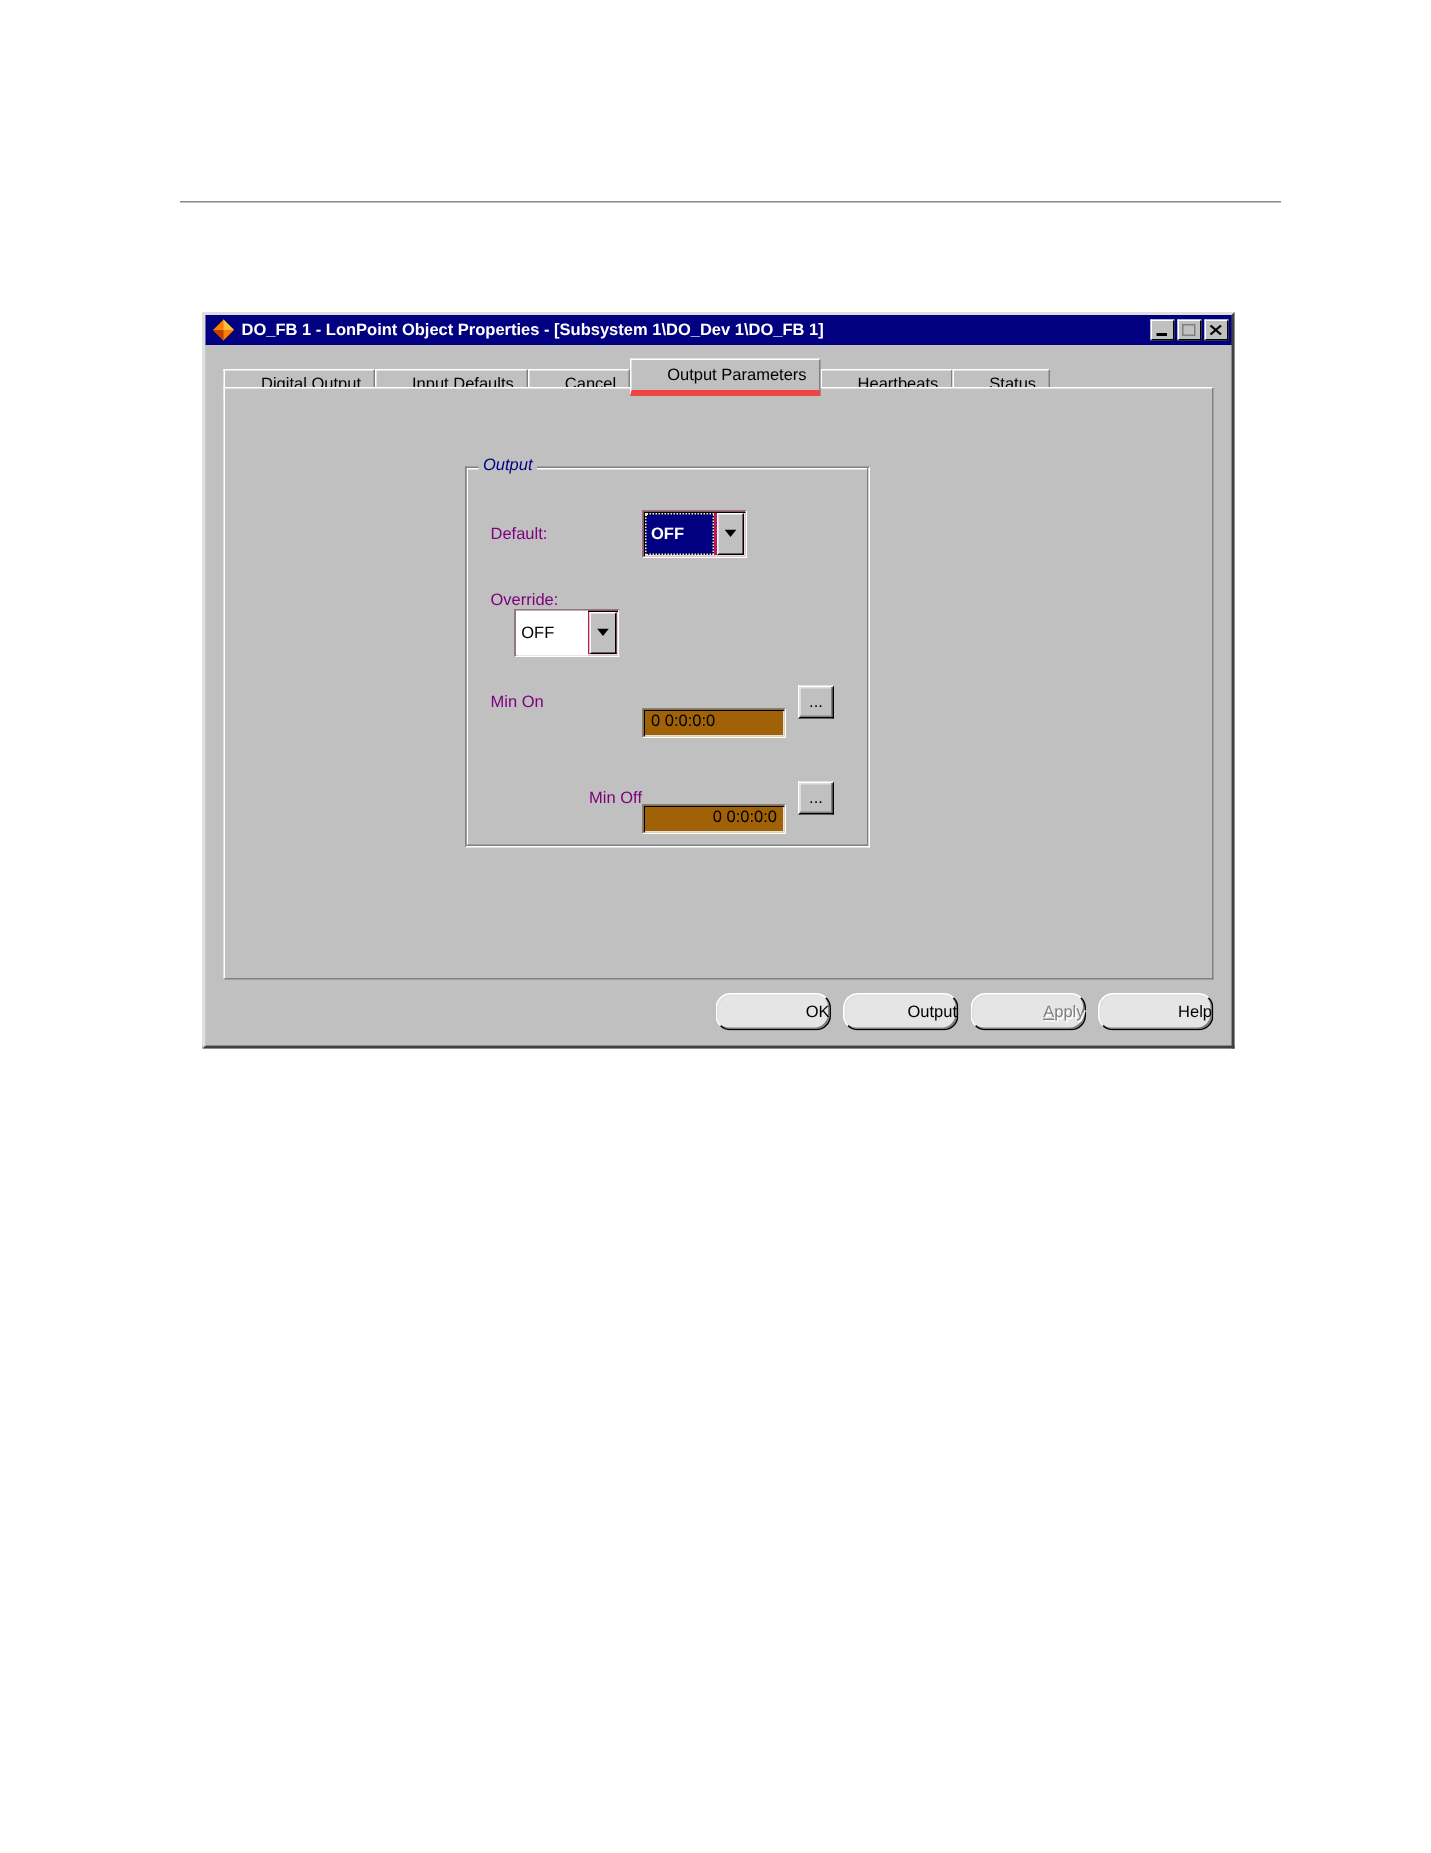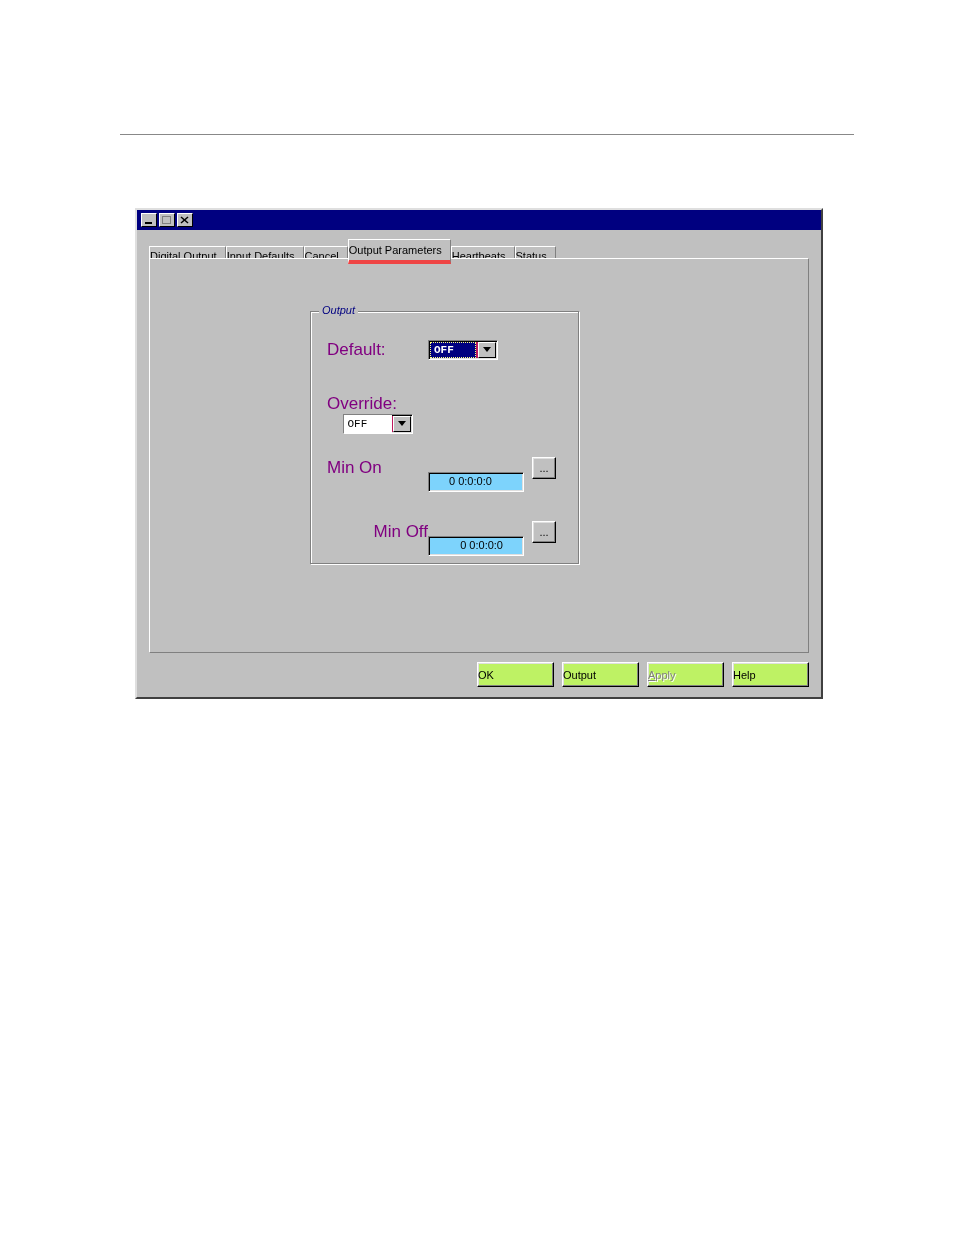--- a/index.html
+++ b/index.html
@@ -97,21 +97,21 @@
     left: 12px;
     top: 8px;
     display: flex;
     align-items: flex-end;
   }
   .tab {
     background: #c0c0c0;
     border-top: 1px solid #fff;
     border-left: 1px solid #fff;
     border-right: 1px solid #808080;
-    padding: 3px 8px 3px 0;
+    padding: 3px 8px 3px 24px;
     font-size: 11px;
     color: #000;
     position: relative;
     top: 1px;
     cursor: default;
   }
   .tab.active {
     border-bottom: 4px solid #ef4444;
     top: 1px;
     z-index: 3;
@@ -161,35 +161,34 @@
     font-style: italic;
   }
 
   .form-row {
     position: absolute;
     display: flex;
     align-items: center;
   }
   .form-label {
     color: #800080;
-    font-size: 17px;
+    font-size: 11px;
     width: 101px;
   }
   .combo {
     display: inline-flex;
     width: 70px;
-    height: 20px;
+    height: 32px;
     box-sizing: border-box;
     background: #be185d;
     border-top: 1px solid #808080;
     border-left: 1px solid #808080;
     border-right: 1px solid #fff;
     border-bottom: 1px solid #fff;
     box-shadow: inset 1px 1px 0 #000, inset -1px -1px 0 #dfdfdf;
-    font-family: Liberation Mono, monospace;
   }
   .combo-value {
     flex: 1;
     padding: 2px 3px;
     font-size: 11px;
     font-weight: bold;
     color: #fff;
     background: #000080;
     border: 1px dotted #ffff80;
     margin: 1px;
@@ -215,27 +214,27 @@
     align-items: center;
     justify-content: center;
     margin: 1px;
   }
   .combo-btn svg { width: 8px; height: 6px; }
 
   .textbox {
     width: 96px;
     height: 20px;
     box-sizing: border-box;
-    background: #7dd3fc;
+    background: #a16207;
     border-top: 1px solid #808080;
     border-left: 1px solid #808080;
     border-right: 1px solid #fff;
     border-bottom: 1px solid #fff;
     box-shadow: inset 1px 1px 0 #000, inset -1px -1px 0 #dfdfdf;
-    padding: 2px 20px;
+    padding: 2px 5px;
     font-size: 11px;
     margin-top: 28px;
   }
   .ellipsis-btn {
     width: 22px;
     height: 20px;
     margin-left: 8px;
     background: #c0c0c0;
     border-top: 1px solid #fff;
     border-left: 1px solid #fff;
@@ -252,43 +251,54 @@
   .button-row {
     position: absolute;
     right: 12px;
     bottom: 10px;
     display: flex;
     gap: 8px;
   }
   .btn {
     width: 75px;
     height: 23px;
-    background: #bef264;
+    background: #e5e5e5;
     border-top: 1px solid #fff;
     border-left: 1px solid #fff;
     border-right: 1px solid #000;
     border-bottom: 1px solid #000;
     box-shadow: inset -1px -1px 0 #808080, inset 1px 1px 0 #dfdfdf;
     display: flex;
     align-items: center;
-    justify-content: flex-start;
-    font-size: 11px;
+    justify-content: flex-end;
+    font-size: 11px;
+    border-radius: 10px;
   }
   .btn.disabled { color: #808080; text-shadow: 1px 1px 0 #fff; }
   .btn .u { text-decoration: underline; }
 </style>
 </head>
 <body>
 
 <div class="page">
   <div class="hr"></div>
 
   <div class="dialog">
 
     <div class="titlebar">
+      <div class="titlebar-left">
+        <span class="title-icon">
+          <svg viewBox="0 0 16 16">
+            <polygon points="8,1 15,8 8,15 1,8" fill="#ff8000" stroke="#804000" stroke-width="0.5"></polygon>
+            <polygon points="8,1 15,8 8,8" fill="#ffc040"></polygon>
+            <polygon points="1,8 8,15 8,8" fill="#c04000"></polygon>
+          </svg>
+        </span>
+        <span>DO_FB 1 - LonPoint Object Properties - [Subsystem 1\DO_Dev 1\DO_FB 1]</span>
+      </div>
       <div class="titlebar-buttons">
         <span class="win-btn">
           <svg width="10" height="8">
               <rect x="1" y="6" width="7" height="2" fill="#000"></rect>
             </svg>
         </span>
         <span class="win-btn disabled">
           <svg width="10" height="8">
               <rect x="0.5" y="0.5" width="8" height="7" fill="none" stroke="#808080"></rect>
             </svg>

